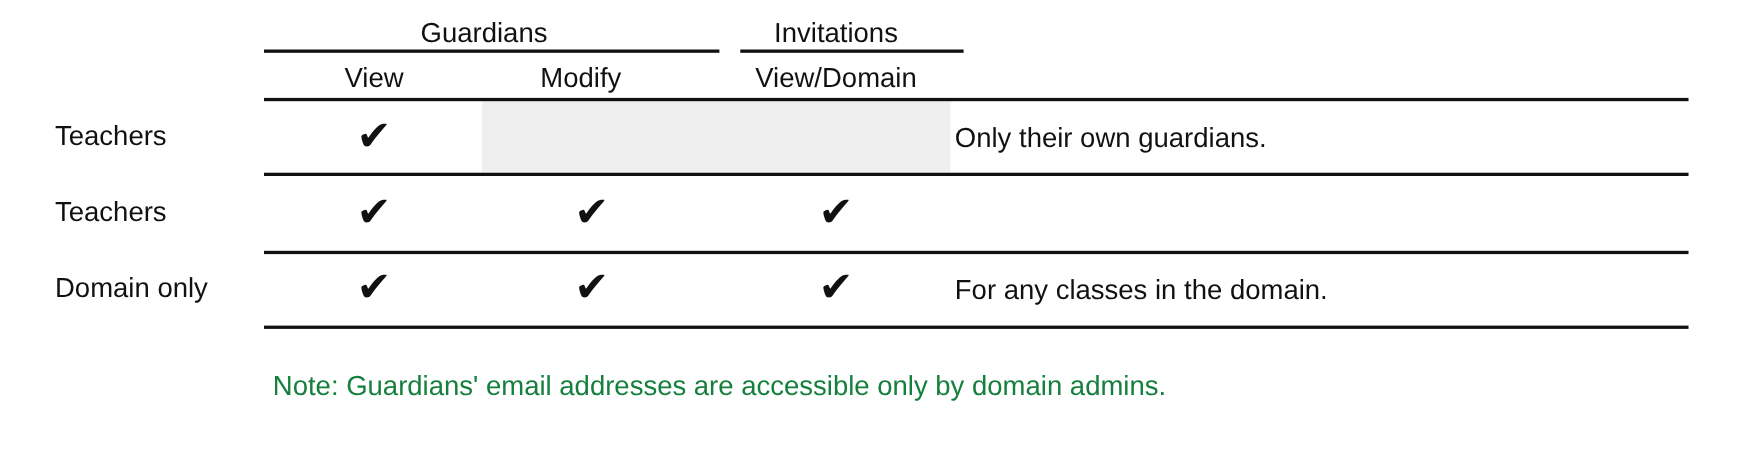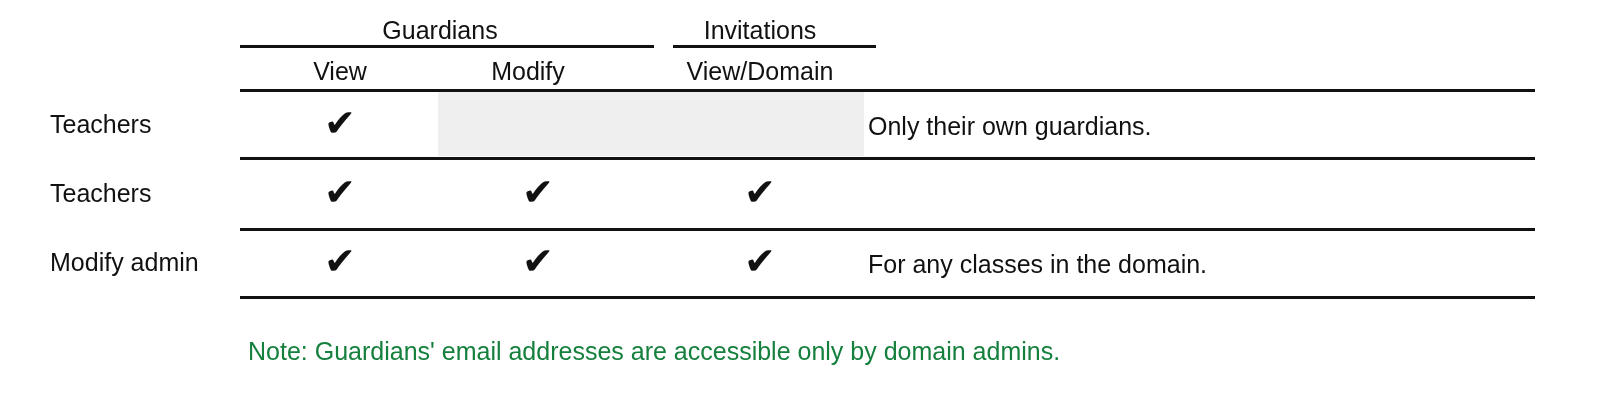--- a/index.html
+++ b/index.html
@@ -135,21 +135,21 @@
     <span>Only their own guardians.</span>
   </div>
 
   <div class="txt row-label" style="top:181px;">Teachers</div>
   <div class="check" style="left:340px; top:173px;">✔</div>
   <div class="check" style="left:538px; top:173px;">✔</div>
   <div class="check" style="left:760px; top:173px;">✔</div>
   <div class="desc" style="top:165px;">
   </div>
 
-  <div class="txt row-label" style="top:250px;">Modify admin</div>
+  <div class="txt row-label" style="top:250px;">Domain only</div>
   <div class="check" style="left:340px; top:242px;">✔</div>
   <div class="check" style="left:538px; top:242px;">✔</div>
   <div class="check" style="left:760px; top:242px;">✔</div>
   <div class="desc" style="top:249px;">
     <span>For any classes in the domain.</span>
   </div>
 
   <div class="note">Note: Guardians' email addresses are accessible only by domain admins.</div>
 
 </div>

